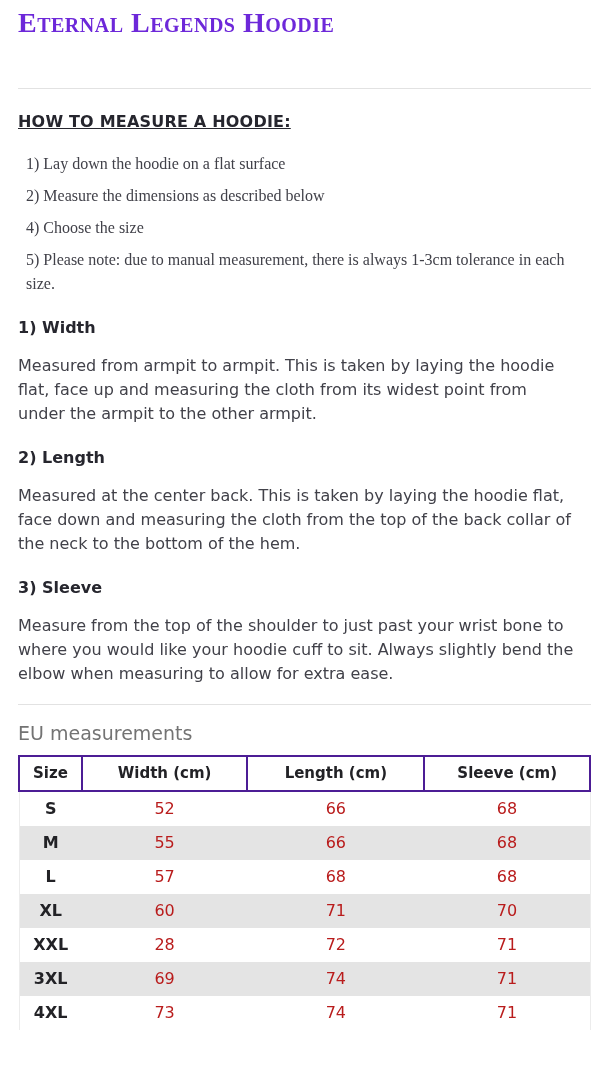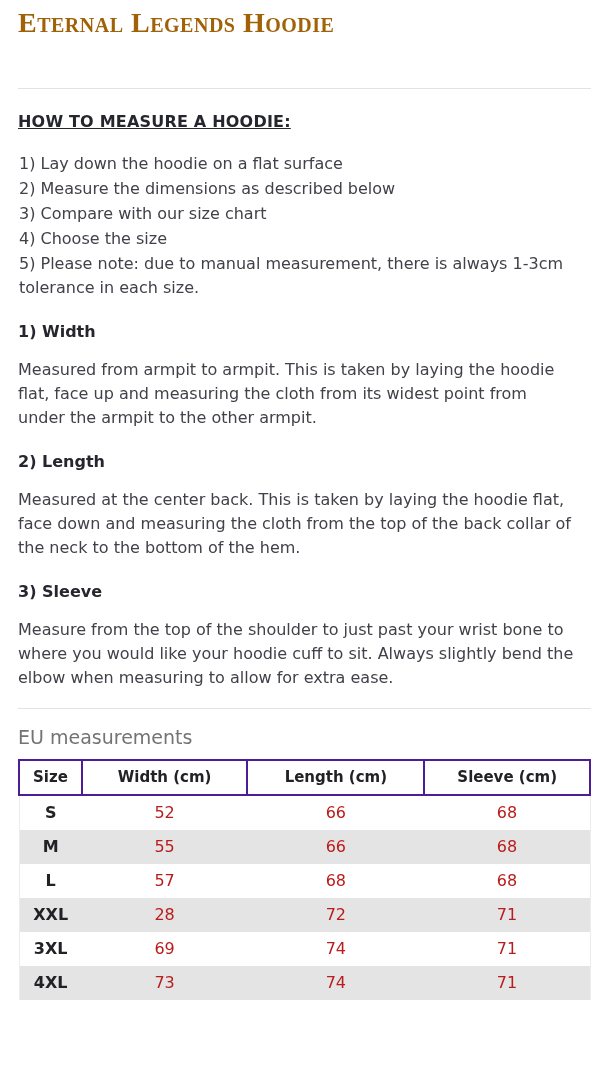--- a/index.html
+++ b/index.html
@@ -12,21 +12,21 @@
   }
   .page { padding: 6px 18px 16px 18px; }
 
   .product-title {
     font-family: "Liberation Serif", serif;
     font-variant: small-caps;
     font-weight: 700;
     font-size: 28px;
     line-height: 34px;
     letter-spacing: 0.5px;
-    color: #a16207;
+    color: #6d28d9;
     margin: 0;
   }
 
   hr.divider {
     border: none;
     border-top: 1px solid #e2e2e2;
     margin: 48px 0 0 0;
   }
   hr.divider.second { margin-top: 18px; }
 
@@ -34,21 +34,21 @@
     font-size: 16px;
     line-height: 20px;
     font-weight: 700;
     letter-spacing: 0.2px;
     color: #26262e;
     margin: 23px 0 0 0;
     text-decoration: underline;
   }
 
   .steps { margin-top: 20px; }
-  .step { margin: 1px; }
+  .step { margin: 8px; font-family: Liberation Serif, serif; }
 
   .section-heading {
     font-size: 16px;
     line-height: 20px;
     font-weight: 700;
     color: #26262e;
     margin: 22px 0 0 0;
   }
   .section-body { margin: 16px 16px 0 0; }
 
@@ -97,21 +97,20 @@
 
   <h1 class="product-title">Eternal Legends Hoodie</h1>
 
   <hr class="divider">
 
   <h2 class="howto-heading">HOW TO MEASURE A HOODIE:</h2>
 
   <div class="steps">
     <div class="step">1) Lay down the hoodie on a flat surface</div>
     <div class="step">2) Measure the dimensions as described below</div>
-    <div class="step">3) Compare with our size chart</div>
     <div class="step">4) Choose the size</div>
     <div class="step">5) Please note: due to manual measurement, there is always 1-3cm tolerance in each size.</div>
   </div>
 
   <h3 class="section-heading">1) Width</h3>
   <p class="section-body">Measured from armpit to armpit. This is taken by laying the hoodie flat, face up and measuring the cloth from its widest point from under the armpit to the other armpit.</p>
 
   <h3 class="section-heading">2) Length</h3>
   <p class="section-body">Measured at the center back. This is taken by laying the hoodie flat, face down and measuring the cloth from the top of the back collar of the neck to the bottom of the hem.</p>
 
@@ -150,20 +149,26 @@
         <td>66</td>
         <td>68</td>
       </tr>
       <tr>
         <td>L</td>
         <td>57</td>
         <td>68</td>
         <td>68</td>
       </tr>
       <tr>
+        <td>XL</td>
+        <td>60</td>
+        <td>71</td>
+        <td>70</td>
+      </tr>
+      <tr>
         <td>XXL</td>
         <td>28</td>
         <td>72</td>
         <td>71</td>
       </tr>
       <tr>
         <td>3XL</td>
         <td>69</td>
         <td>74</td>
         <td>71</td>

